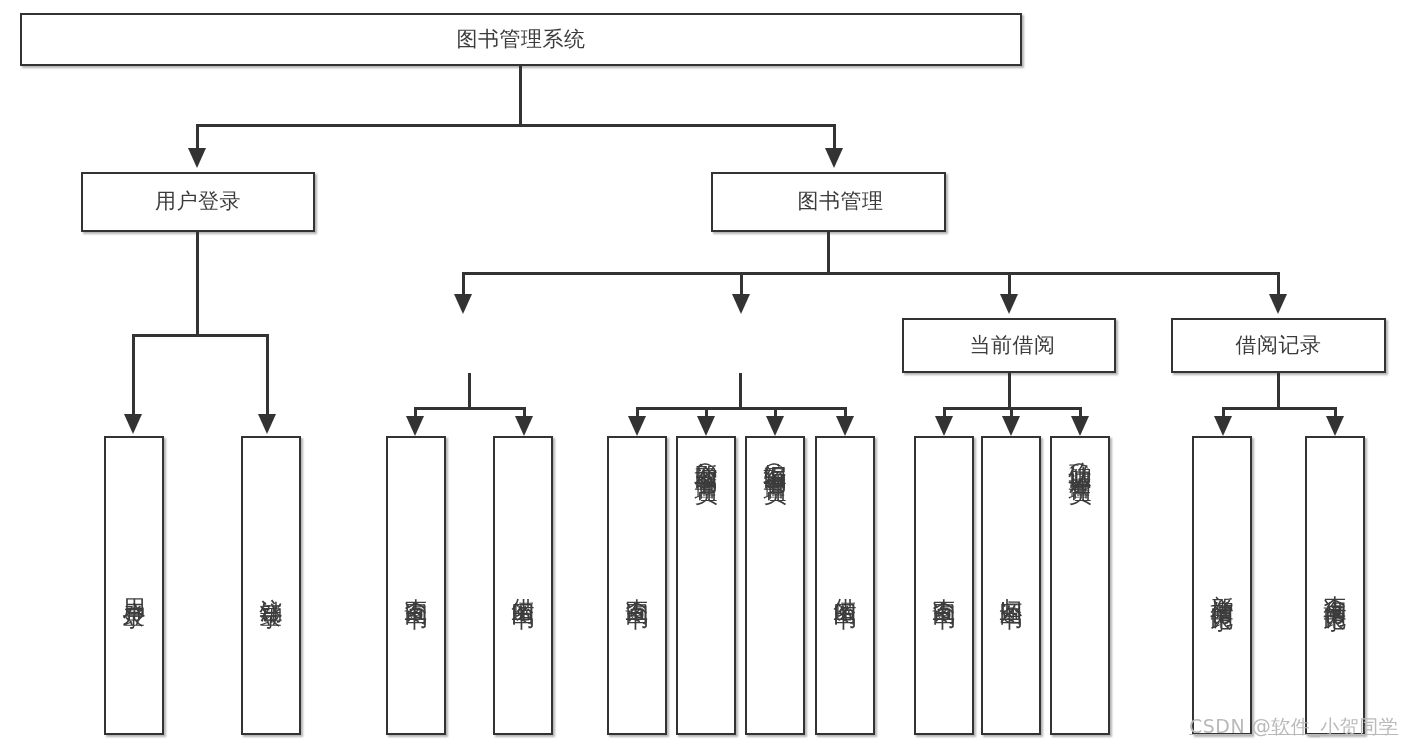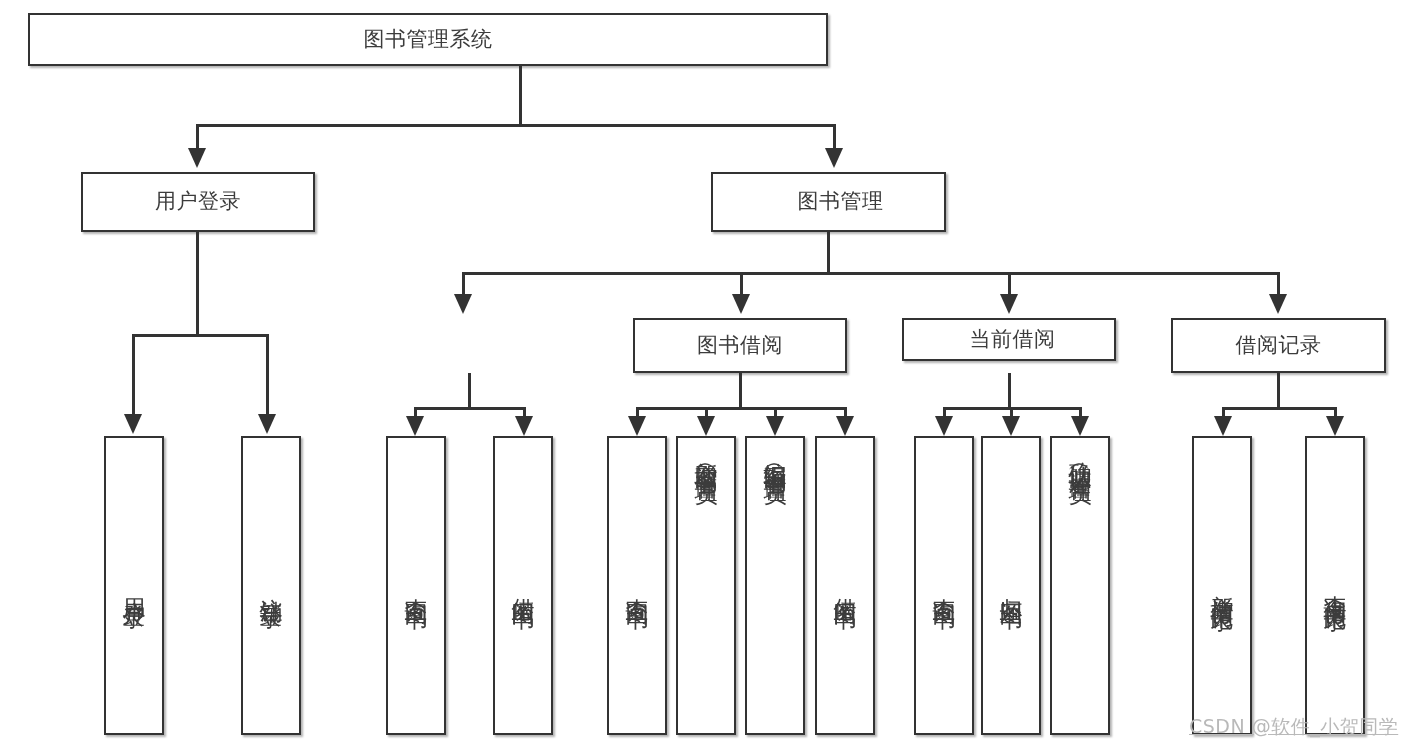--- a/index.html
+++ b/index.html
@@ -79,21 +79,21 @@
     font-size: 19px;
     white-space: nowrap;
     letter-spacing: 0.5px;
   }
 </style>
 </head>
 <body>
 
 <div id="canvas">
 
-  <div class="node horiz" style="left:28px; top:13px; width:800px; height:53px;">
+  <div class="node horiz" style="left:20px; top:13px; width:1002px; height:53px;">
     <span class="label">图书管理系统</span>
   </div>
 
   <div class="vline" style="left:519px; top:66px; height:60px;"></div>
   <div class="hline" style="left:196px; top:124px; width:640px;"></div>
   <div class="vline" style="left:196px; top:124px; height:26px;"></div>
   <div class="arrow" style="left:188px; top:148px;"></div>
   <div class="vline" style="left:833px; top:124px; height:26px;"></div>
   <div class="arrow" style="left:825px; top:148px;"></div>
 
@@ -117,25 +117,22 @@
   <div class="vline" style="left:462px; top:272px; height:24px;"></div>
   <div class="arrow" style="left:454px; top:294px;"></div>
   <div class="vline" style="left:740px; top:272px; height:24px;"></div>
   <div class="arrow" style="left:732px; top:294px;"></div>
   <div class="vline" style="left:1008px; top:272px; height:24px;"></div>
   <div class="arrow" style="left:1000px; top:294px;"></div>
   <div class="vline" style="left:1277px; top:272px; height:24px;"></div>
   <div class="arrow" style="left:1269px; top:294px;"></div>
 
 
-  <div class="node horiz" style="left:633px; top:318px; width:214px; height:55px;">
-    <span class="label">图书借阅</span>
-  </div>
-
-  <div class="node horiz" style="left:902px; top:318px; width:214px; height:43px;padding-left:7px;">
+
+  <div class="node horiz" style="left:902px; top:318px; width:214px; height:55px;padding-left:7px;">
     <span class="label">当前借阅</span>
   </div>
 
   <div class="node horiz" style="left:1171px; top:318px; width:215px; height:55px;justify-content:center;">
     <span class="label">借阅记录</span>
   </div>
 
   <div class="vline" style="left:468px; top:373px; height:36px;"></div>
   <div class="hline" style="left:414px; top:407px; width:112px;"></div>
   <div class="vline" style="left:414px; top:407px; height:12px;"></div>

